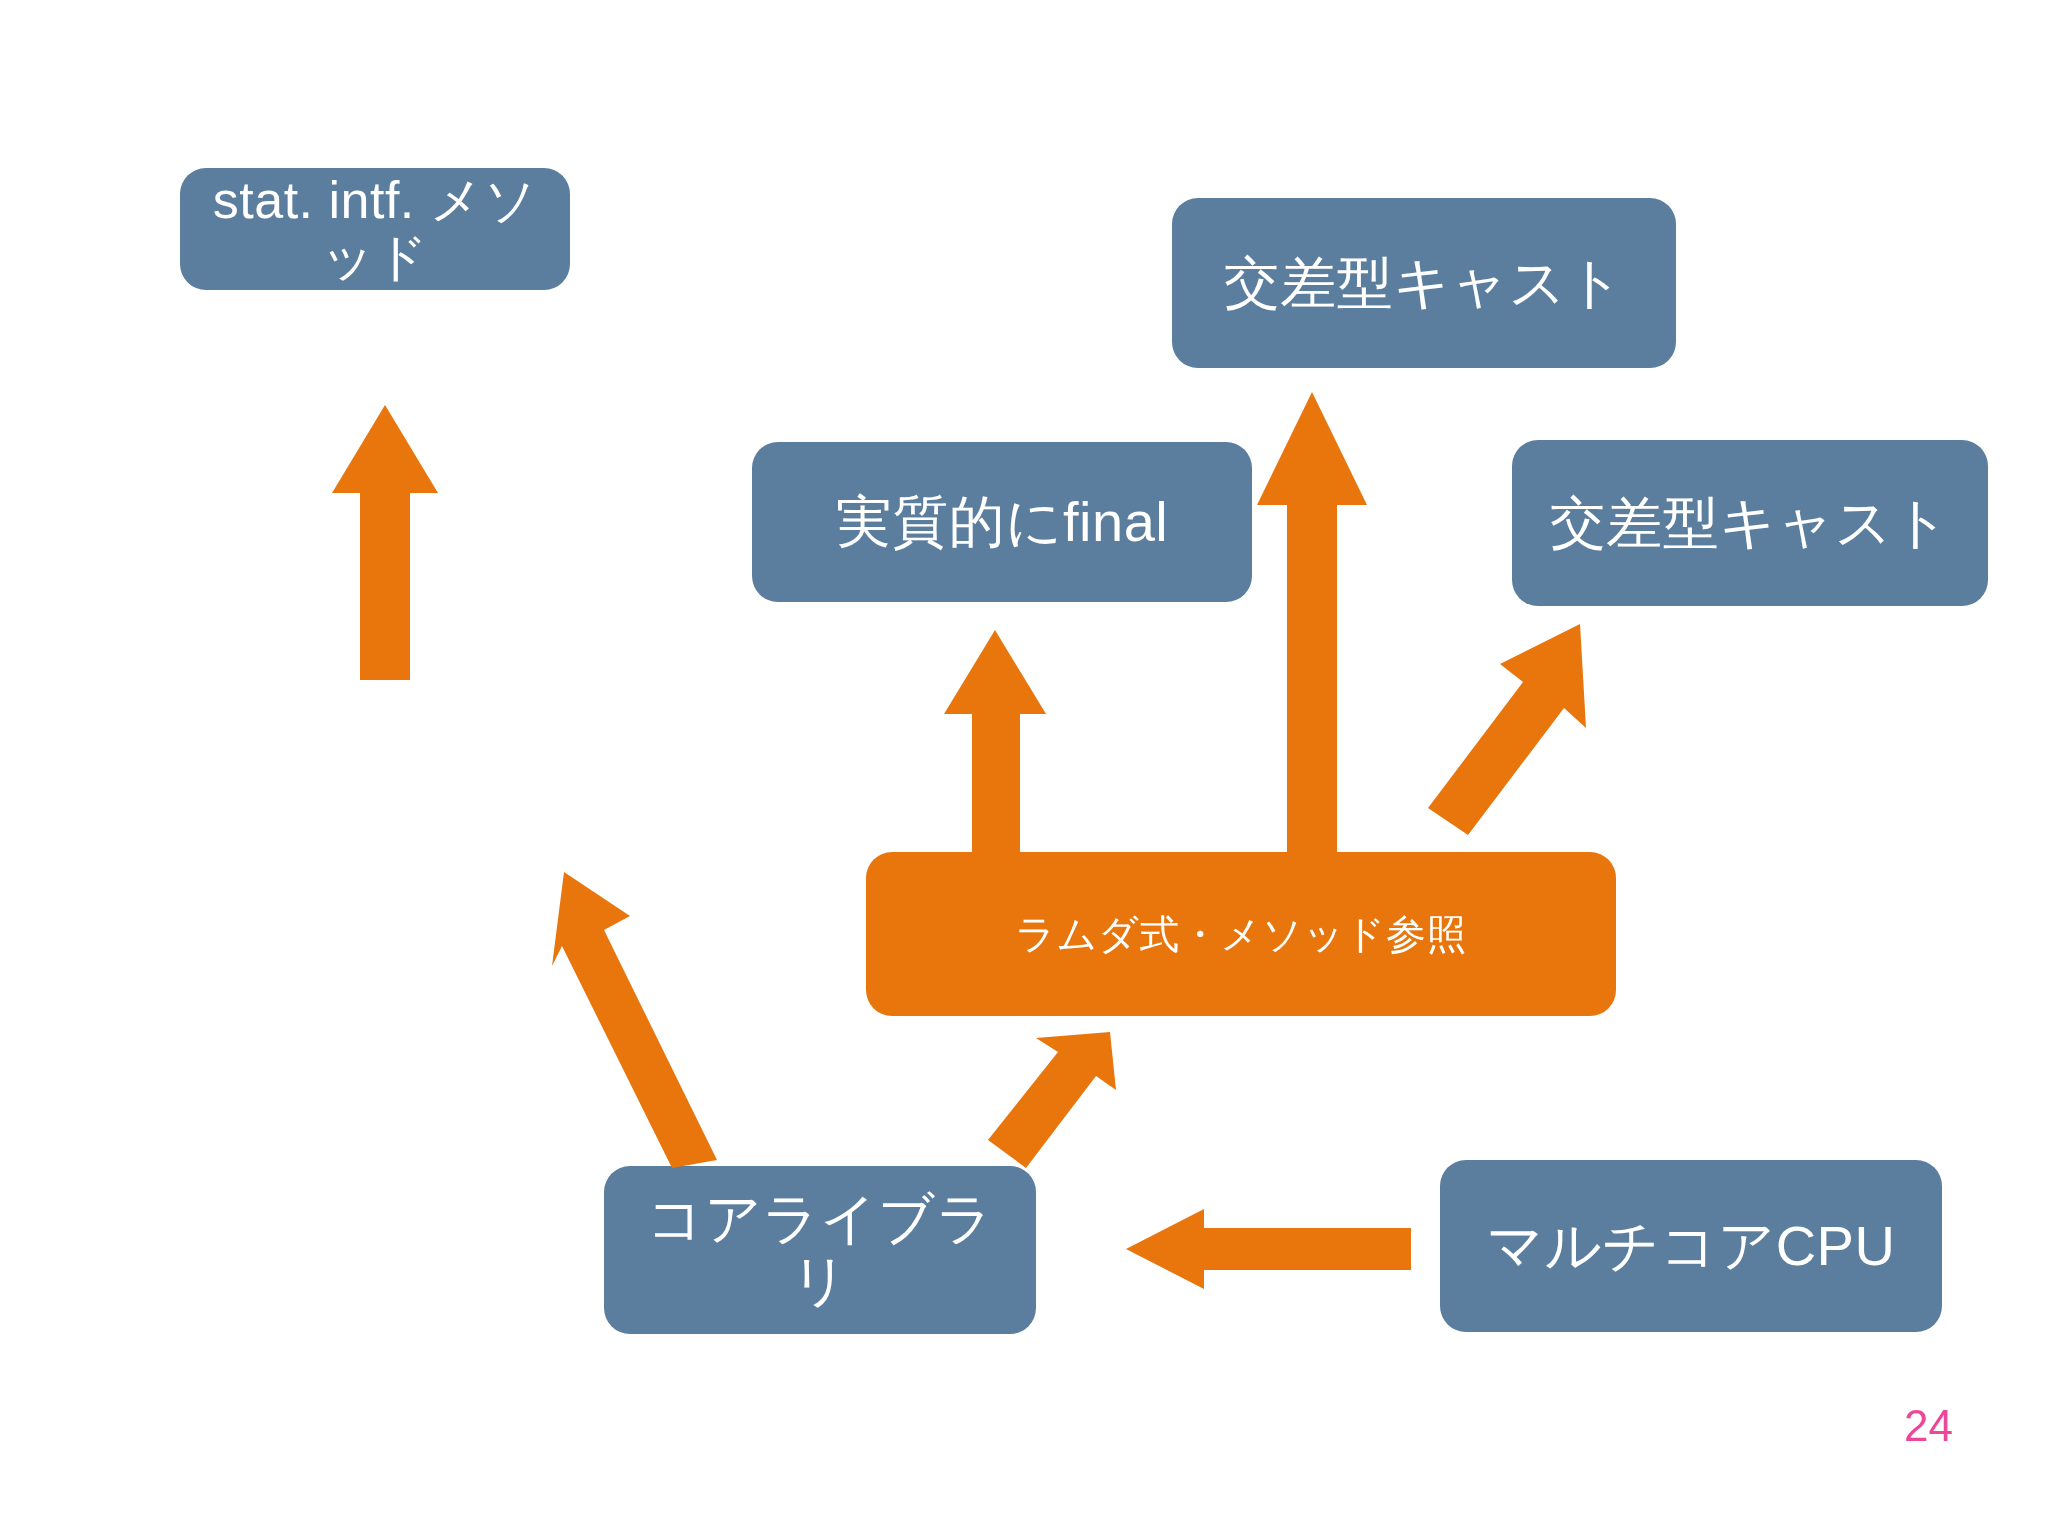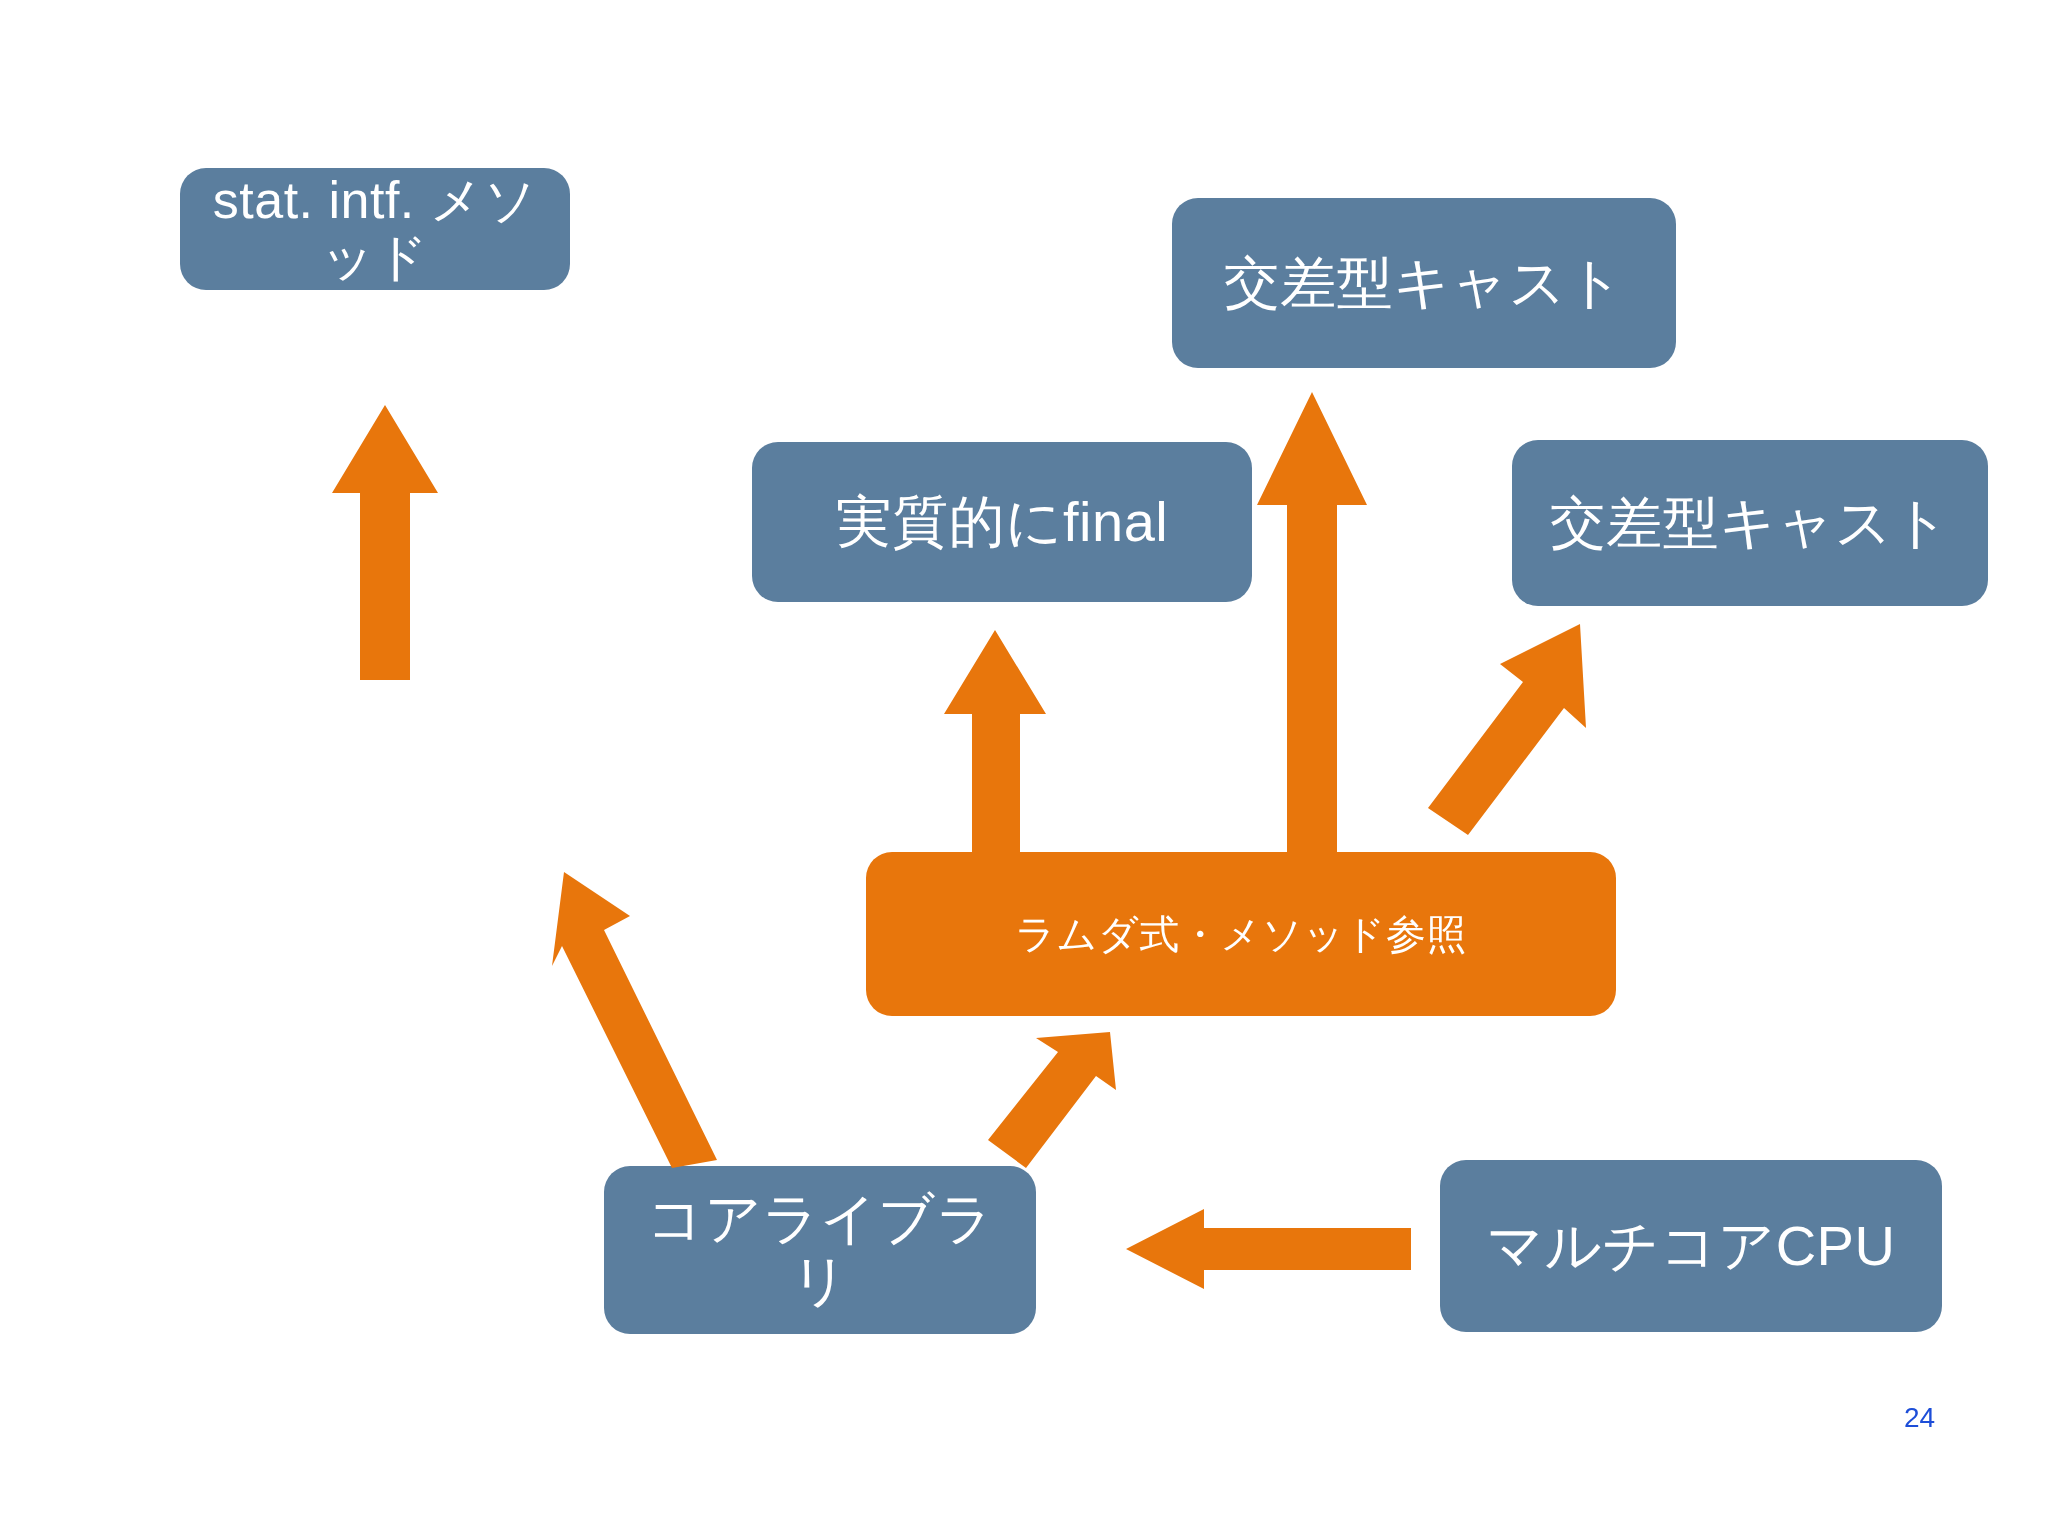--- a/index.html
+++ b/index.html
@@ -34,22 +34,22 @@
 
   
   .arrow {
     position: absolute;
   }
   .arrow svg { display: block; overflow: visible; }
 
   
   #page-number {
     position: absolute;
-    color: #1d4ed8;
-    font-size: 28px;
+    color: #ec4899;
+    font-size: 44px;
     line-height: 1;
   }
 </style>
 </head>
 <body>
 
 <div id="slide">
 
   <div class="node blue" style="left:180px; top:168px; width:390px; height:122px; font-size:52px;">
     <span>stat. intf. メソッド</span>

